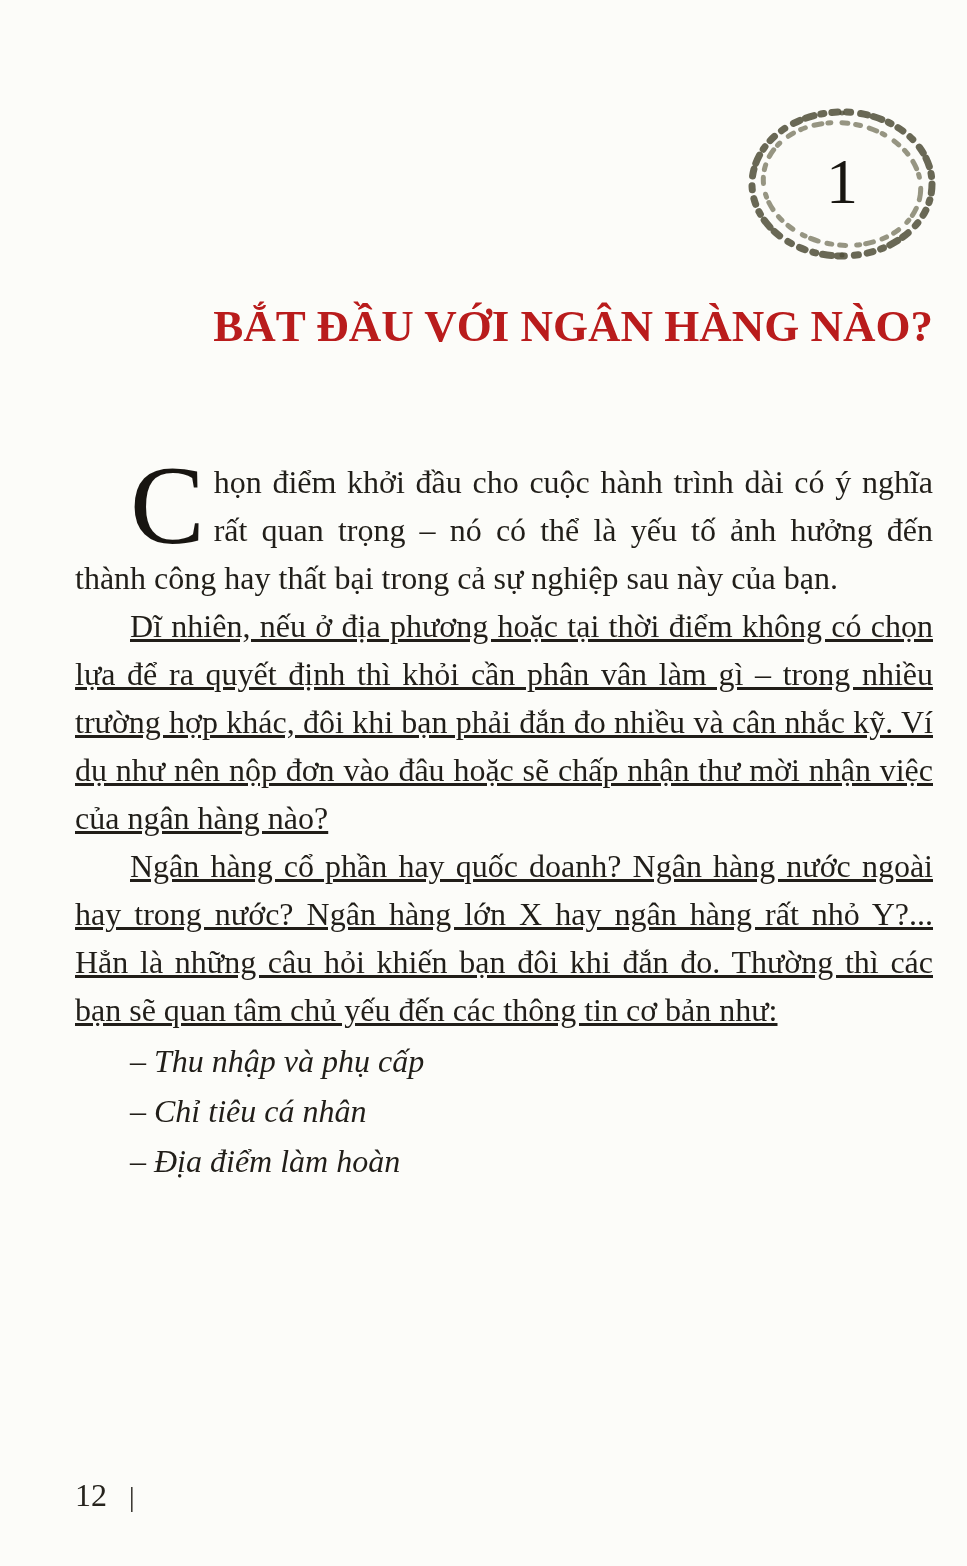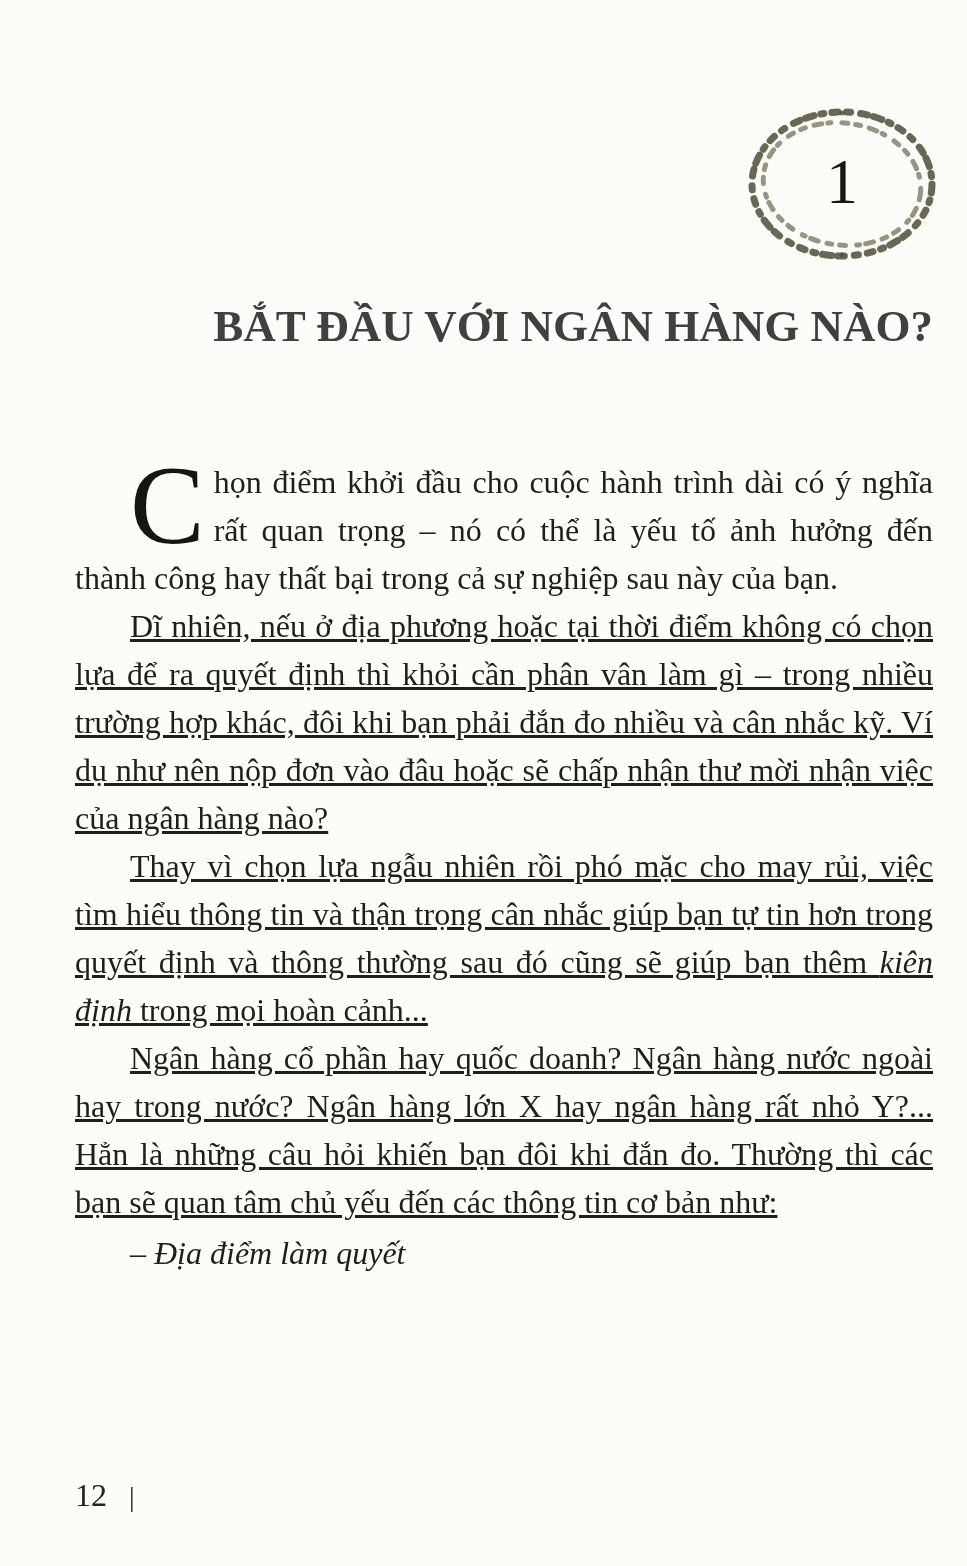--- a/index.html
+++ b/index.html
@@ -39,21 +39,21 @@
   .chapter-title {
     position: absolute;
     left: 75px;
     top: 297px;
     width: 858px;
     margin: 0;
     text-align: right;
     font-size: 45px;
     line-height: 58px;
     font-weight: bold;
-    color: #404040;
+    color: #b91c1c;
     white-space: nowrap;
   }
 
   
   .body-text {
     position: absolute;
     left: 75px;
     top: 458px;
     width: 858px;
     font-size: 32px;
@@ -118,26 +118,27 @@
   </div>
 
   <h1 class="chapter-title">BẮT ĐẦU VỚI NGÂN HÀNG NÀO?</h1>
 
   <div class="body-text">
 
     <p class="para"><span class="dropcap">C</span><span>họn điểm khởi đầu cho cuộc hành trình dài có ý nghĩa rất quan trọng – nó có thể là yếu tố ảnh hưởng đến thành công hay thất bại trong cả sự nghiệp sau này của bạn.</span></p>
 
     <p class="para indent">Dĩ nhiên, nếu ở địa phương hoặc tại thời điểm không có chọn lựa để ra quyết định thì khỏi cần phân vân làm gì – trong nhiều trường hợp khác, đôi khi bạn phải đắn đo nhiều và cân nhắc kỹ. Ví dụ như nên nộp đơn vào đâu hoặc sẽ chấp nhận thư mời nhận việc của ngân hàng nào?</p>
 
-    <p class="para indent"><span>Thay vì chọn lựa ngẫu nhiên rồi phó mặc cho may rủi, việc tìm hiểu thông tin và thận trọng cân nhắc giúp bạn tự tin hơn trong quyết định và thông thường sau đó cũng sẽ giúp bạn thêm </span><em>kiên định</em><span> trong mọi hoàn cảnh...</span></p>
 
     <p class="para indent">Ngân hàng cổ phần hay quốc doanh? Ngân hàng nước ngoài hay trong nước? Ngân hàng lớn X hay ngân hàng rất nhỏ Y?... Hẳn là những câu hỏi khiến bạn đôi khi đắn đo. Thường thì các bạn sẽ quan tâm chủ yếu đến các thông tin cơ bản như:</p>
 
     <ul class="topic-list">
-      <li>– Địa điểm làm quyết</li>
+      <li>– Thu nhập và phụ cấp</li>
+      <li>– Chỉ tiêu cá nhân</li>
+      <li>– Địa điểm làm hoàn</li>
     </ul>
 
   </div>
 
   <div class="footer">
     <span class="page-num">12</span>
     <span class="divider">|</span>
   </div>
 
 </div>

